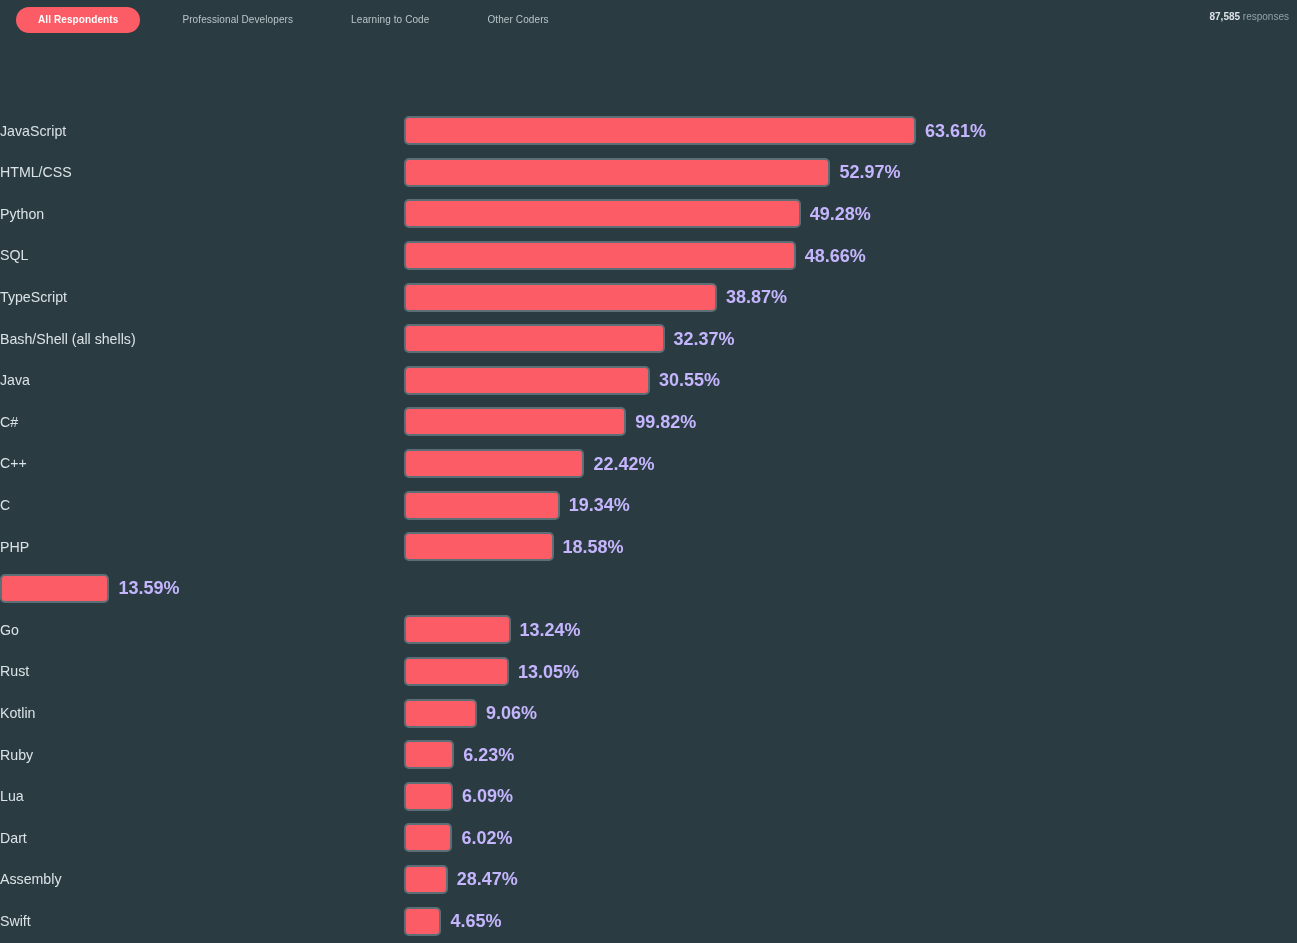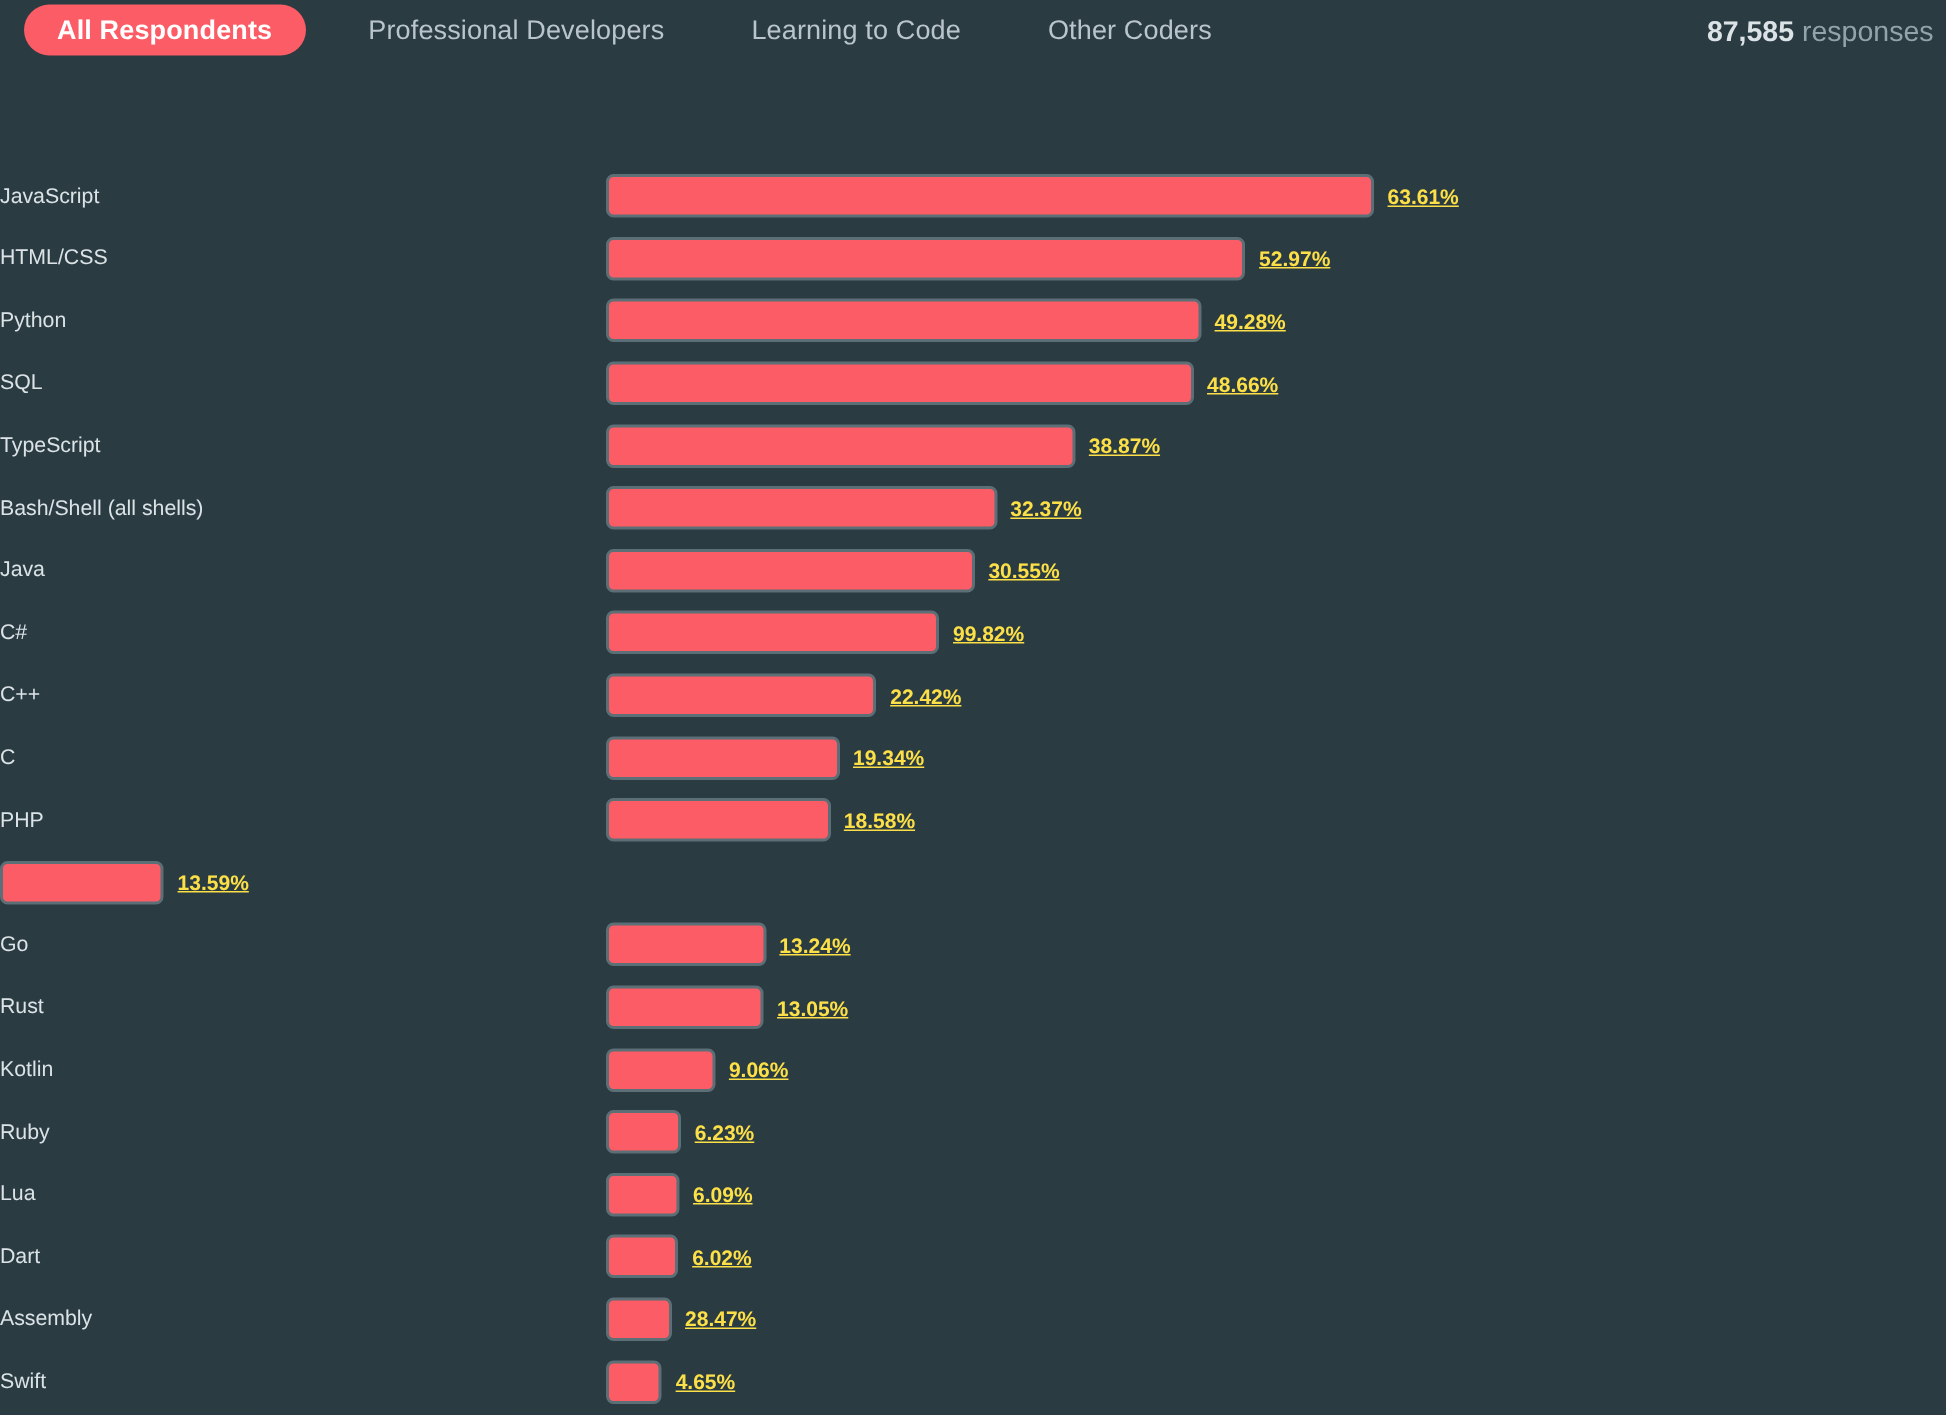--- a/index.html
+++ b/index.html
@@ -22,21 +22,21 @@
   #tab-bar {
     position: relative;
     height: 40px;
     display: flex;
     align-items: center;
     padding-left: 16px;
     background: #2a3b42;
   }
 
   .tab {
-    font-size: 18px;
+    font-size: 10px;
     letter-spacing: 0.1px;
     color: #b9c5ca;
     white-space: nowrap;
     cursor: pointer;
     padding: 7px 16px;
     border-radius: 999px;
     line-height: 1;
   }
 
   .tab.spaced { margin-left: 26px; }
@@ -45,21 +45,21 @@
     background: #fc5c65;
     color: #ffffff;
     font-weight: 700;
     padding: 8px 22px;
   }
 
   #responses {
     position: absolute;
     right: 8px;
     top: 11px;
-    font-size: 19px;
+    font-size: 10px;
     color: #93a3aa;
     white-space: nowrap;
   }
   #responses .count {
     color: #dbe3e6;
     font-weight: 700;
   }
 
   
   #chart {
@@ -93,26 +93,25 @@
 
   .bar {
     height: 29px;
     background: #fc5c65;
     border: 2px solid #5c6e76;
     border-radius: 5px;
   }
 
   .bar-value {
     margin-left: 9px;
-    font-size: 14px;
+    font-size: 18px;
     font-weight: 700;
-    color: #fde047;
+    color: #c4b5fd;
     white-space: nowrap;
     line-height: 1;
-    text-decoration: underline;
   }
 </style>
 </head>
 <body>
 
 <div id="tab-bar">
   <div id="tabs-container" style="display:flex;align-items:center;">
       <div class="tab active">All Respondents</div>
       <div class="tab spaced">Professional Developers</div>
       <div class="tab spaced">Learning to Code</div>

